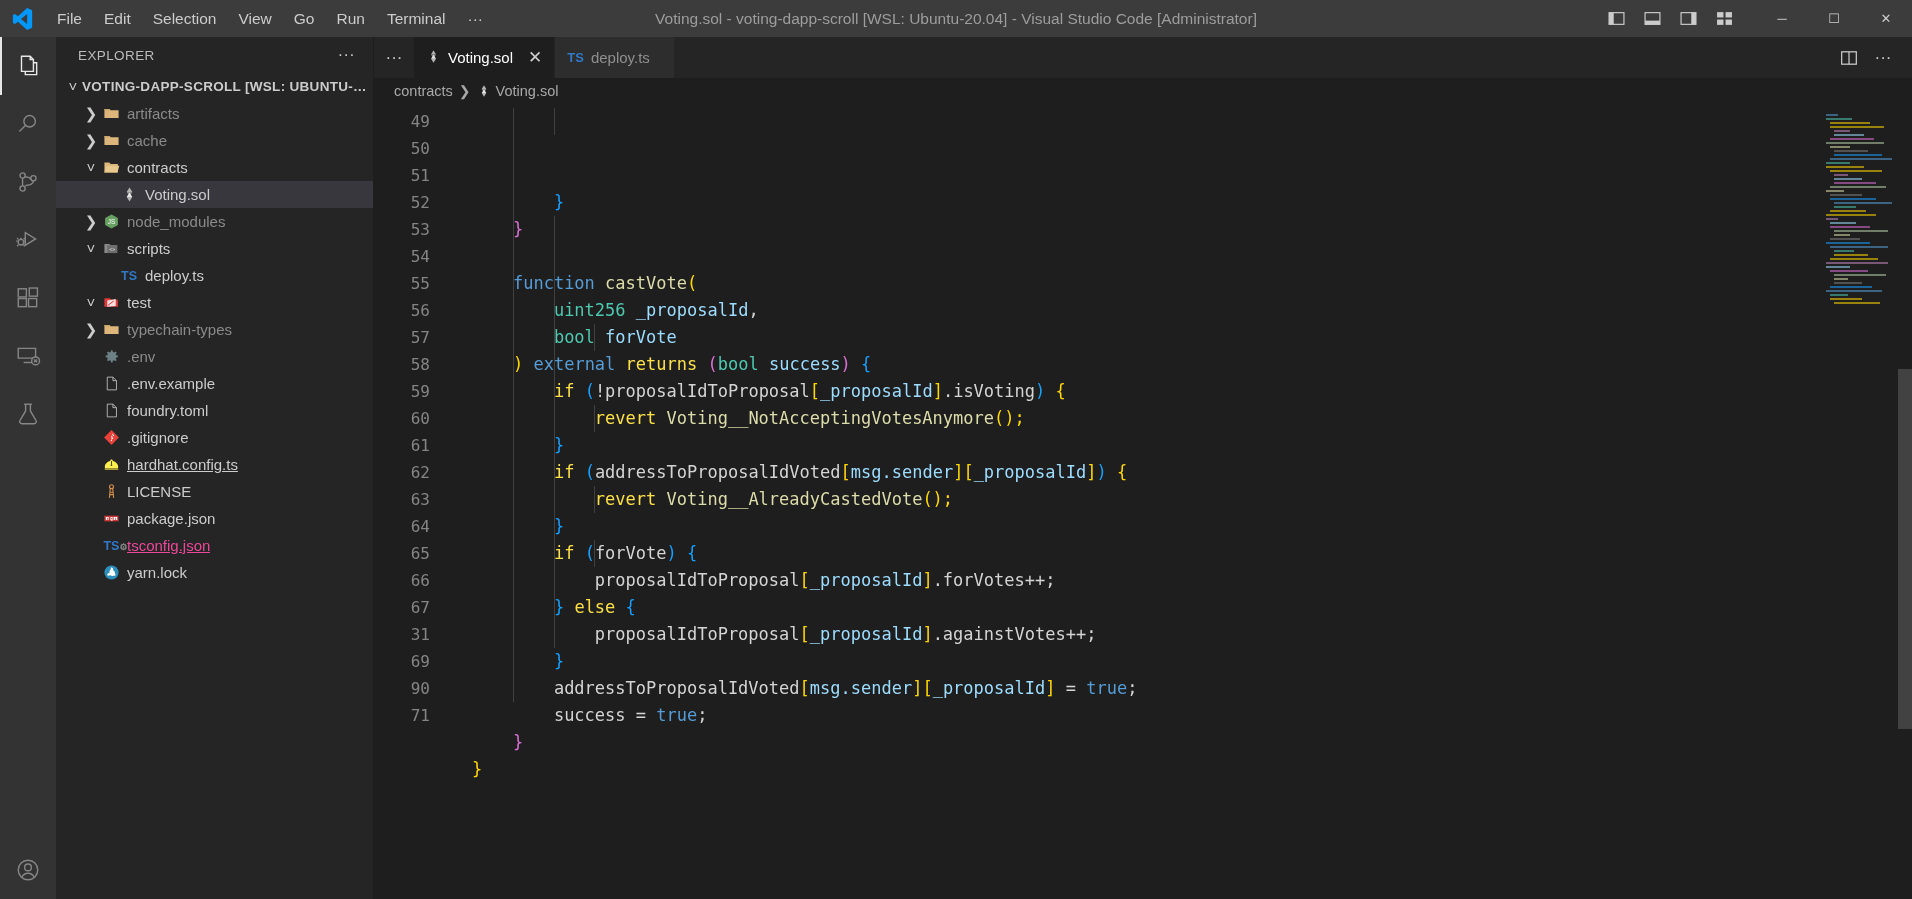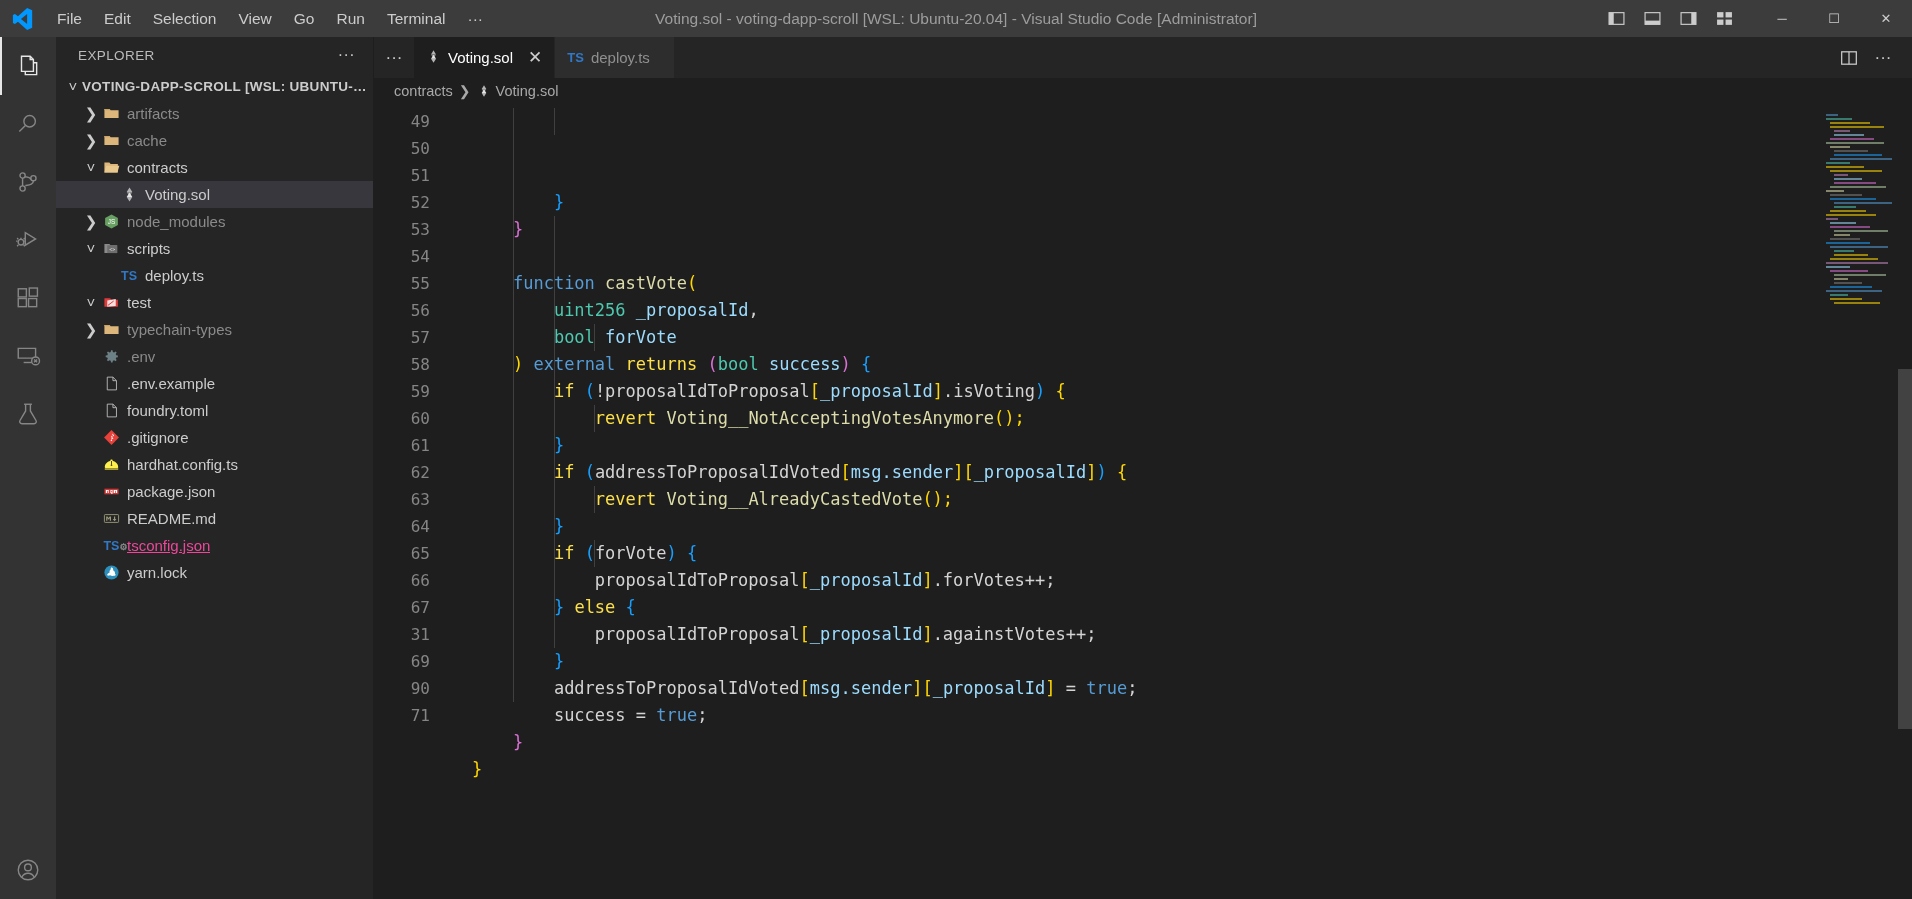--- a/index.html
+++ b/index.html
@@ -444,43 +444,43 @@
           <span style="display:inline-block;width:26px;min-width:26px;"></span>
           <span class="twisty"></span>
           <span class="ficon">
             <svg width="17" height="17" viewBox="0 0 24 24">
               <path d="M3.5 17h17a1 1 0 001-1c0-4.4-3.3-8.2-7.6-8.9L13 5h-2l-.9 2.1C5.8 7.8 2.5 11.6 2.5 16a1 1 0 001 1z" fill="#fff04d"></path>
               <path d="M2.5 17.5h19v1.8h-19z" fill="#e8d93c"></path>
               <path d="M11.3 7.2h1.4v5h-1.4z" fill="#4a4a2a"></path>
               <circle cx="12" cy="13" r="1.2" fill="#4a4a2a"></circle>
             </svg>
           </span>
-          <span class="rlabel" style="color:#cccccc;">hardhat.config.ts</span>
+          <span class="rlabel" style="color:#cccccc;text-decoration:underline;">hardhat.config.ts</span>
+        </div>
+        <div class="row">
+          <span style="display:inline-block;width:26px;min-width:26px;"></span>
+          <span class="twisty"></span>
+          <span class="ficon">
+            <svg width="17" height="17" viewBox="0 0 24 24">
+              <circle cx="12" cy="5.2" r="2.8" fill="none" stroke="#d4914a" stroke-width="1.6"></circle>
+              <path d="M10.3 7.6L9 21M13.7 7.6L15 21M9.4 13h4.6M9.1 16.4h4.9" stroke="#d4914a" stroke-width="1.5" fill="none"></path>
+            </svg>
+          </span>
+          <span class="rlabel" style="color:#cccccc;">LICENSE</span>
         </div>
         <div class="row">
           <span style="display:inline-block;width:26px;min-width:26px;"></span>
           <span class="twisty"></span>
           <span class="ficon">
             <svg width="17" height="17" viewBox="0 0 24 24">
               <rect x="2" y="8" width="20" height="8" fill="#cb3837"></rect>
               <path d="M4 10h4v4h-1v-3H6v3H4v-4zM9.5 10h4v5h-2v-1h-1v-4h-1zm2 1v2h1v-2h-1zM15 10h5v4h-2v-3h-1v3h-2v-4z" fill="#fff"></path>
             </svg>
           </span>
           <span class="rlabel" style="color:#cccccc;">package.json</span>
-        </div>
-        <div class="row">
-          <span style="display:inline-block;width:26px;min-width:26px;"></span>
-          <span class="twisty"></span>
-          <span class="ficon">
-            <svg width="17" height="17" viewBox="0 0 24 24">
-              <rect x="2" y="6.5" width="20" height="11" rx="1" fill="none" stroke="#9a9a7a" stroke-width="1.3"></rect>
-              <path d="M4.5 15V9h1.8l1.6 2.3L9.5 9h1.8v6H9.6v-3.6l-1.7 2.3-1.7-2.3V15H4.5zM15.5 9h1.7v3.6h1.8L16.4 16 13.7 12.6h1.8V9z" fill="#9a9a7a"></path>
-            </svg>
-          </span>
-          <span class="rlabel" style="color:#cccccc;">README.md</span>
         </div>
         <div class="row">
           <span style="display:inline-block;width:26px;min-width:26px;"></span>
           <span class="twisty"></span>
           <span class="ficon">
             <span style="color:#3178c6;font-weight:bold;font-size:12.5px;font-family:'Liberation Sans',sans-serif;margin-left:9px;">TS<span style="color:#8a8a8a;font-size:9px;">⚙</span></span>
           </span>
           <span class="rlabel" style="color:#ec4899;text-decoration:underline;">tsconfig.json</span>
         </div>
         <div class="row">

